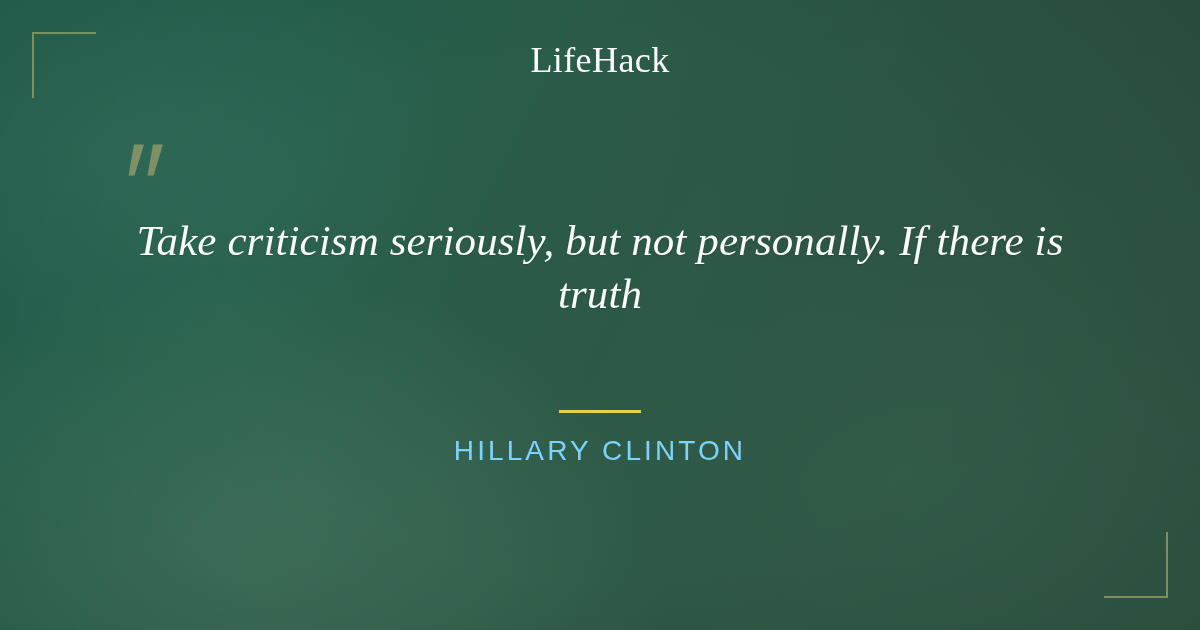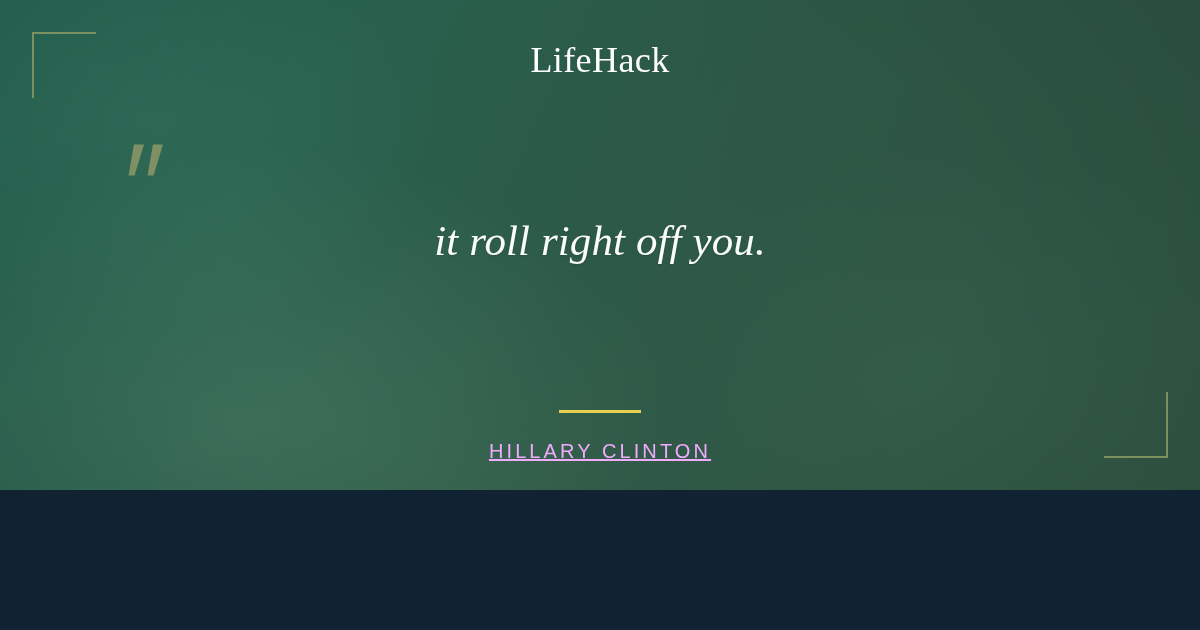--- a/index.html
+++ b/index.html
@@ -4,21 +4,21 @@
 <title>LifeHack Quote Card</title>
 <style>
   html, body {
     margin: 0;
     padding: 0;
     background: #123;
   }
   #card {
     position: relative;
     width: 1200px;
-    height: 490px;
+    height: 630px;
     overflow: hidden;
     background-color: #2d5543;
     font-family: "Liberation Sans", sans-serif;
     -webkit-font-smoothing: antialiased;
   }
 
   
   .bg-layer {
     position: absolute;
     inset: 0;
@@ -138,27 +138,26 @@
     margin-left: -41px;
     background: #e8cf52;
   }
   .attribution {
     position: absolute;
     left: 0;
     right: 0;
     top: 438px;
     text-align: center;
     font-family: "Liberation Sans", sans-serif;
-    font-size: 20px;
+    font-size: 28px;
     line-height: 26px;
     font-weight: 400;
     letter-spacing: 3.1px;
-    color: #f0abfc;
+    color: #7dd3fc;
     text-transform: uppercase;
-    text-decoration: underline;
   }
 </style>
 </head>
 <body>
 
 <div id="card">
 
   <div class="bg-layer bg-base"></div>
   <div class="bg-layer bg-bloom-d"></div>
   <div class="bg-layer bg-bloom-c"></div>
@@ -172,20 +171,20 @@
   <div class="brand">LifeHack</div>
 
   <div class="quote-mark">
     <svg width="56" height="50" viewBox="0 0 56 50" aria-hidden="true">
       <path d="M8.5 3.5 L18.5 3.5 L14.0 34.5 L8.0 34.5 Z" fill="#7f9164" transform="skewX(-9)"></path>
       <path d="M27.5 3.5 L37.5 3.5 L33.0 34.5 L27.0 34.5 Z" fill="#7f9164" transform="skewX(-9)"></path>
     </svg>
   </div>
 
   <div class="quote-block">
-    <p class="quote-text">it roll right off you.</p>
+    <p class="quote-text">Take criticism seriously, but not personally. If there is truth</p>
   </div>
 
   <div class="divider"></div>
 
   <div class="attribution">HILLARY CLINTON</div>
 
 </div>
 
 </body></html>

